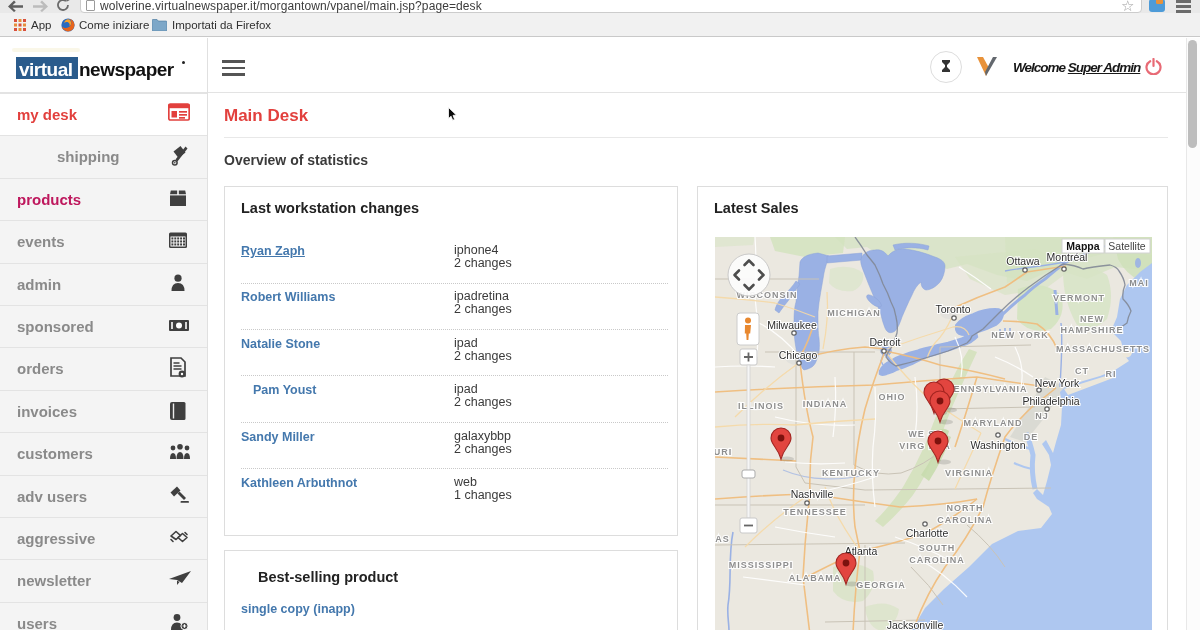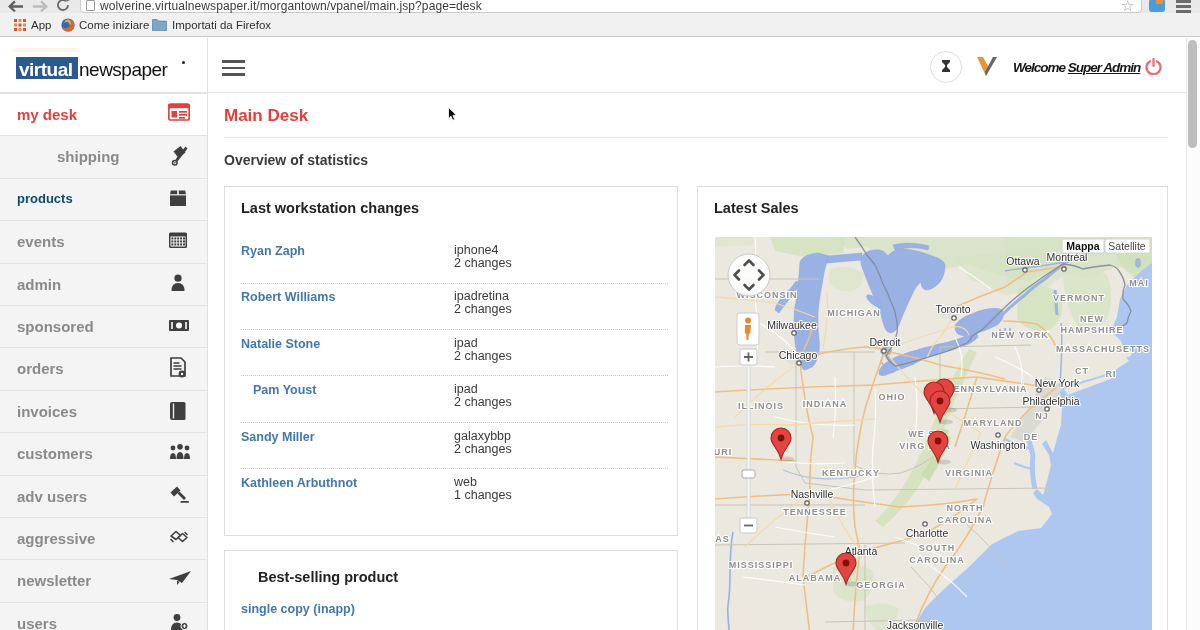--- a/index.html
+++ b/index.html
@@ -62,21 +62,21 @@
   <path d="M0,1.5 a1,1 0 0 1 1-1 h4 l1.4,1.6 h7.6 a1,1 0 0 1 1,1 v8 a1,1 0 0 1 -1,1 h-13 a1,1 0 0 1 -1-1 z" fill="#7da7c8" stroke="#5c87a8" stroke-width="0.8"></path>
 </svg>
 <div class="abs" style="left:172px;top:19px;font-size:11.5px;color:#303030;">Importati da Firefox</div>
 
 <div class="abs" style="left:0;top:37px;width:1200px;height:56px;background:#fff;border-bottom:1px solid #e3e3e3;"></div>
 
 <div class="abs" style="left:12px;top:48px;width:68px;height:4px;background:#f5efd2;opacity:0.5;border-radius:2px;"></div>
 
 <div class="abs" style="left:16px;top:57px;width:62px;height:22px;background:#2a5b8c;"></div>
 <div class="abs" style="left:19px;top:59px;font-size:19px;font-weight:bold;color:#fff;letter-spacing:-0.5px;">virtual</div>
-<div class="abs" style="left:79px;top:59px;font-size:19px;font-weight:normal;color:#111;letter-spacing:-0.5px;">newspaper</div>
+<div class="abs" style="left:79px;top:59px;font-size:19px;font-weight:bold;color:#111;letter-spacing:-0.5px;">newspaper</div>
 <div class="abs" style="left:182px;top:61px;width:3px;height:3px;background:#222;border-radius:50%;"></div>
 
 <div class="abs" style="left:222px;top:60px;width:23px;height:2.6px;background:#555;"></div>
 <div class="abs" style="left:222px;top:66.5px;width:23px;height:2.6px;background:#555;"></div>
 <div class="abs" style="left:222px;top:73px;width:23px;height:2.6px;background:#555;"></div>
 
 <div class="abs" style="left:930px;top:51px;width:32px;height:32px;border:1px solid #ddd;border-radius:50%;background:#fff;"></div>
 <svg class="abs" style="left:940px;top:60px;" width="12" height="14" viewBox="0 0 12 14">
   <path d="M2,0 h8 v2 l-3,3 v2 l3,3 v2 h-8 v-2 l3-3 v-2 l-3-3 z" fill="#333"></path>
 </svg>
@@ -105,21 +105,21 @@
     <div class="abs" style="left:17px;top:55.4px;font-size:15px;font-weight:bold;color:#8a8a8a;margin-left:40px;">shipping</div>
     <div class="abs icon-slot" id="ic1" style="left:168px;top:52.4px;width:24px;height:24px;"><svg width="22" height="22" viewBox="0 0 22 22">
         <g fill="#3f3f3f">
           <path d="M5.5,6.5 L12.5,1 L17.5,7.5 L10.5,13 Z"></path>
           <path d="M17.5,1.5 L19.5,3.5 L9.5,16.5 L7.5,14.5 Z"></path>
           <circle cx="6.8" cy="17.8" r="2.3" fill="none" stroke="#3f3f3f" stroke-width="1.5"></circle>
           <circle cx="6.8" cy="17.8" r="0.8"></circle>
         </g>
       </svg></div>
     <div class="abs" style="left:0;top:84.8px;width:207px;height:42.4px;background:#f4f4f4;border-top:1px solid #e3e3e3;"></div>
-    <div class="abs" style="left:17px;top:97.8px;font-size:13px;font-weight:bold;color:#0c4a6e;">products</div>
+    <div class="abs" style="left:17px;top:97.8px;font-size:15px;font-weight:bold;color:#be185d;">products</div>
     <div class="abs icon-slot" id="ic2" style="left:168px;top:94.8px;width:24px;height:24px;"><svg width="20" height="20" viewBox="0 0 20 20">
         <g fill="#3f3f3f">
           <path d="M2.8,2.5 L9.2,2.5 L9.2,6.2 L2,6.2 Z"></path>
           <path d="M10.8,2.5 L17.2,2.5 L18,6.2 L10.8,6.2 Z"></path>
           <rect x="2" y="7.4" width="16" height="10.6"></rect>
         </g>
       </svg></div>
     <div class="abs" style="left:0;top:127.2px;width:207px;height:42.4px;background:#f4f4f4;border-top:1px solid #e3e3e3;"></div>
     <div class="abs" style="left:17px;top:140.2px;font-size:15px;font-weight:bold;color:#8a8a8a;">events</div>
     <div class="abs icon-slot" id="ic3" style="left:168px;top:137.2px;width:24px;height:24px;"><svg width="20" height="20" viewBox="0 0 20 20">
@@ -234,21 +234,21 @@
 <div class="abs" style="left:224px;top:137px;width:944px;height:1px;background:#e8e8e8;"></div>
 <div class="abs" style="left:224px;top:152px;font-size:14px;font-weight:bold;color:#3b3b3b;">Overview of statistics</div>
 
 <svg class="abs" style="left:448px;top:107px;" width="10" height="15" viewBox="0 0 10 15">
   <path d="M0.5,0.5 L0.5,11.5 L3.1,9.2 L4.7,13.2 L6.6,12.4 L5,8.4 L8.3,8 Z" fill="#0a0a0a" stroke="#fff" stroke-width="0.8"></path>
 </svg>
 
 <div class="abs" style="left:224px;top:186px;width:454px;height:350px;border:1px solid #ddd;background:#fff;"></div>
 <div class="abs" style="left:241px;top:200px;font-size:14.5px;font-weight:bold;color:#222;">Last workstation changes</div>
 <div id="rows">
-    <div class="abs" style="left:241px;top:244px;font-size:12.5px;font-weight:bold;color:#4478ad;">Ryan Zaph</div>
+    <div class="abs" style="left:241px;top:244px;font-size:12.5px;font-weight:bold;color:#4478ad;text-decoration:underline;">Ryan Zaph</div>
     <div class="abs" style="left:454px;top:244px;font-size:12.5px;line-height:13px;color:#3a3a3a;">iphone4<br>2 changes</div>
     <div class="abs" style="left:241px;top:282.5px;width:427px;height:1px;border-top:1px dotted #c9c9c9;"></div>
     <div class="abs" style="left:241px;top:290.4px;font-size:12.5px;font-weight:bold;color:#4478ad;">Robert Williams</div>
     <div class="abs" style="left:454px;top:290.4px;font-size:12.5px;line-height:13px;color:#3a3a3a;">ipadretina<br>2 changes</div>
     <div class="abs" style="left:241px;top:328.9px;width:427px;height:1px;border-top:1px dotted #c9c9c9;"></div>
     <div class="abs" style="left:241px;top:336.8px;font-size:12.5px;font-weight:bold;color:#4478ad;">Natalie Stone</div>
     <div class="abs" style="left:454px;top:336.8px;font-size:12.5px;line-height:13px;color:#3a3a3a;">ipad<br>2 changes</div>
     <div class="abs" style="left:241px;top:375.3px;width:427px;height:1px;border-top:1px dotted #c9c9c9;"></div>
     <div class="abs" style="left:241px;top:383.2px;font-size:12.5px;font-weight:bold;color:#4478ad;padding-left:12px;">Pam Youst</div>
     <div class="abs" style="left:454px;top:383.2px;font-size:12.5px;line-height:13px;color:#3a3a3a;">ipad<br>2 changes</div>

